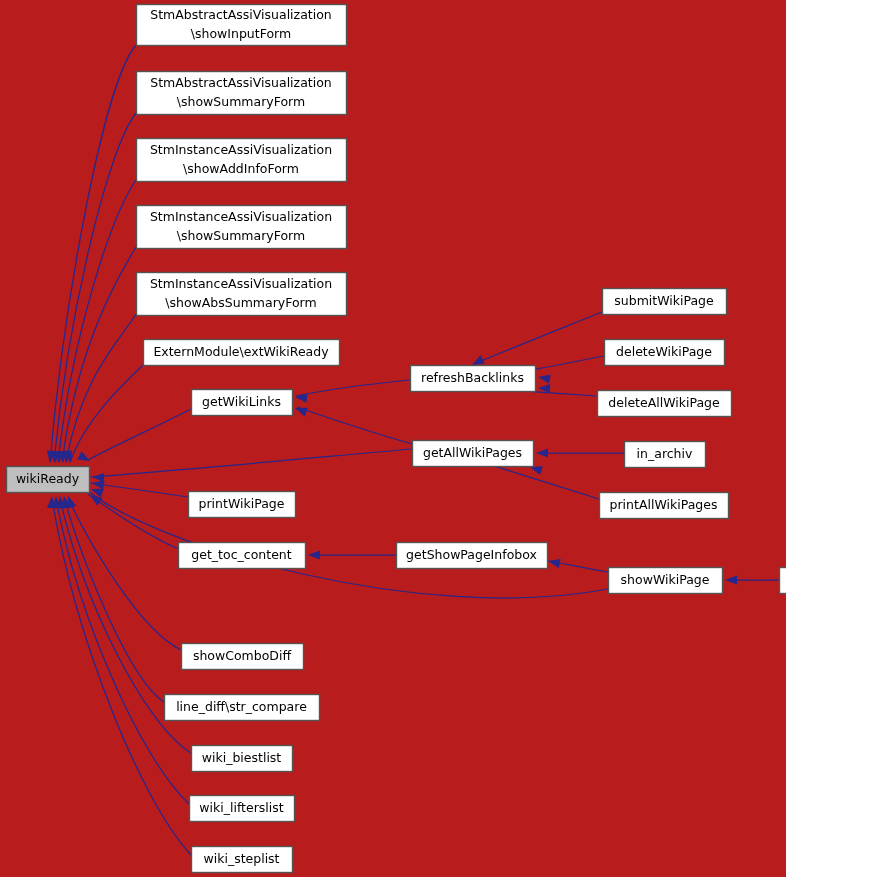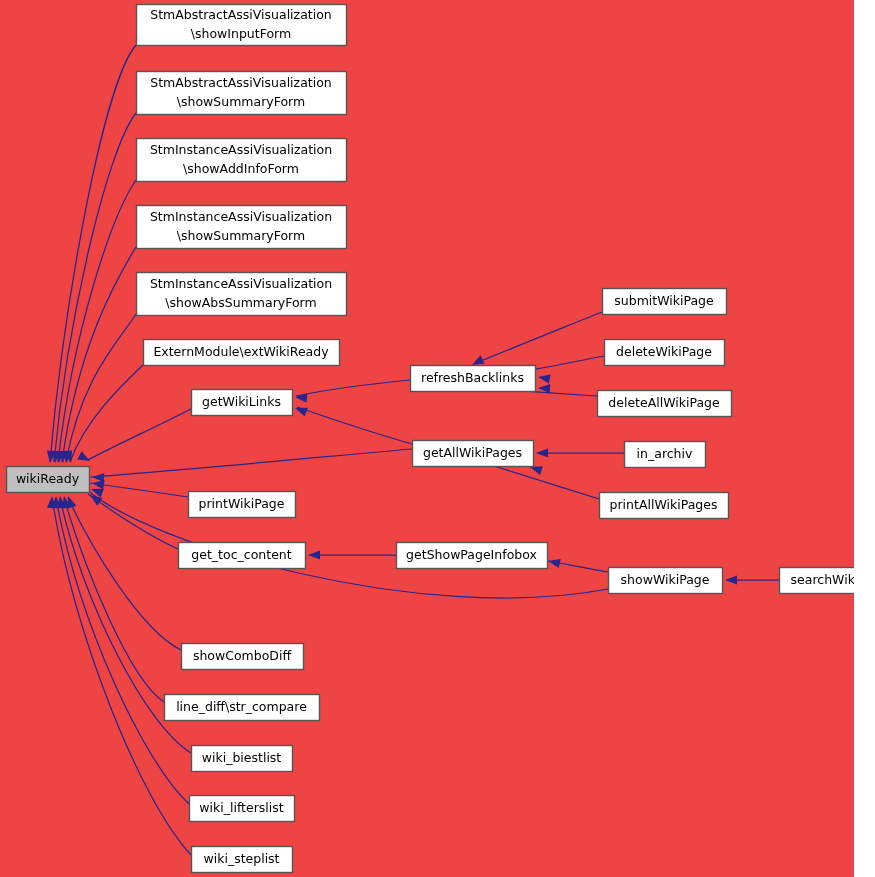--- a/index.html
+++ b/index.html
@@ -1,17 +1,17 @@
 <!DOCTYPE html>
 <html><head>
 <meta charset="utf-8">
 <style>
   html,body{margin:0;padding:0;background:#ffffff;}
   body{font-family:"DejaVu Sans","Liberation Sans",sans-serif;}
-  #graph-root{position:relative;width:854px;height:877px;background:#ef4444;overflow:hidden;}
+  #graph-root{position:relative;width:786px;height:877px;background:#b91c1c;overflow:hidden;}
   svg#callgraph{display:block;width:875px;height:877px;}
   .node-box{fill:#ffffff;stroke:#545454;stroke-width:1.4;}
   .node-box.current{fill:#bfbfbf;stroke:#545454;}
   .node-label{font-family:"DejaVu Sans","Liberation Sans",sans-serif;font-size:12.5px;fill:#000000;text-anchor:middle;dominant-baseline:middle;}
   .edge-path{fill:none;stroke:#26268c;stroke-width:1.25;}
   .edge-arrow{fill:#26268c;stroke:none;}
 </style>
 </head>
 <body>
 

